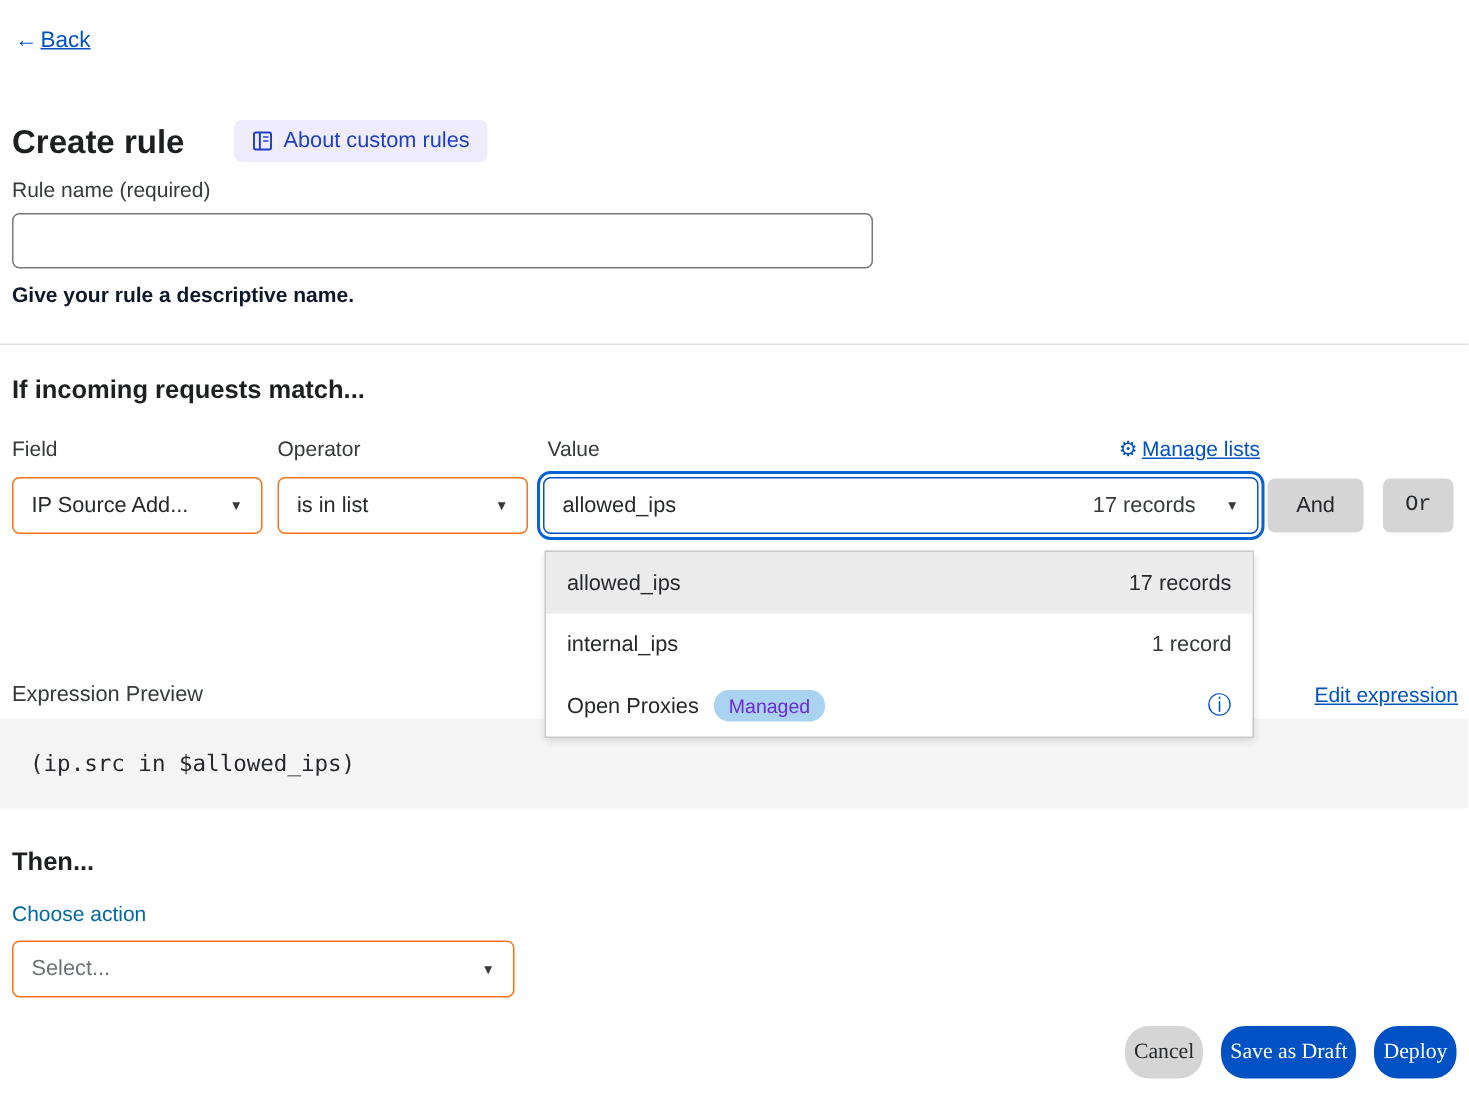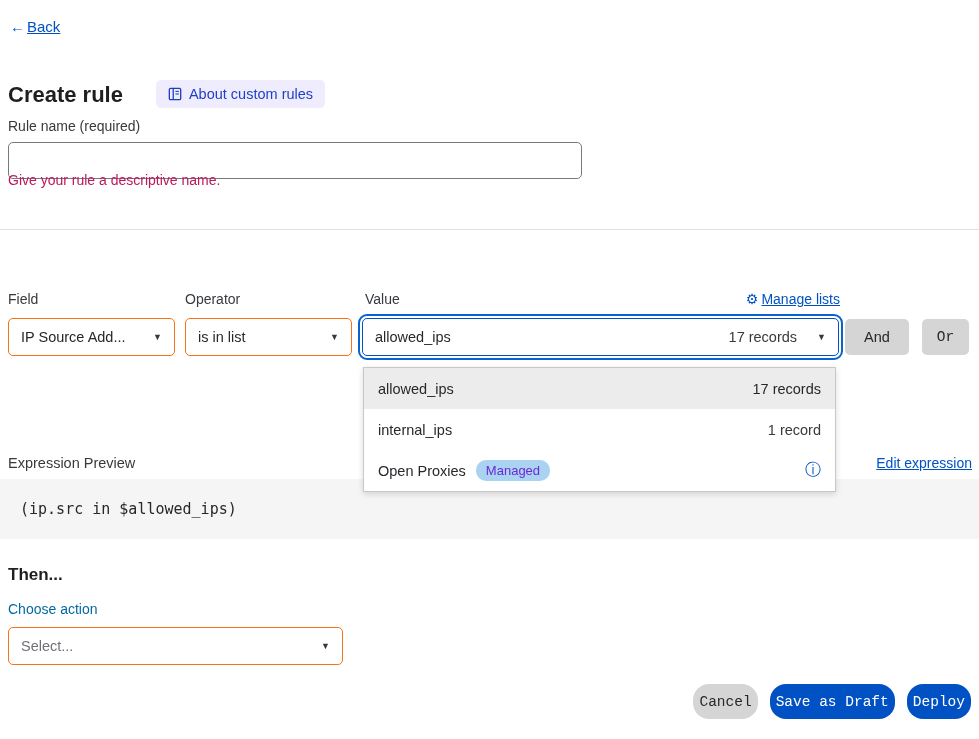--- a/index.html
+++ b/index.html
@@ -36,21 +36,21 @@
   }
   .about-badge svg { display: block; }
 
   
   .rule-name-label { position: absolute; left: 8px; top: 118px; color: #36393d; }
   .rule-name-input {
     position: absolute; left: 8px; top: 142px; width: 574px; height: 37px;
     border: 1px solid #797979; border-radius: 5px; background: #fff;
     font-family: "Liberation Sans", sans-serif; font-size: 14px; padding: 0 10px;
   }
-  .rule-name-helper { position: absolute; left: 8px; top: 172px; color: #be185d; }
+  .rule-name-helper { position: absolute; left: 8px; top: 188px; color: #0f172a; font-weight: bold; }
 
   .divider { position: absolute; left: 0; top: 229px; width: 979px; height: 0; border-top: 1px solid #e0e0e0; }
 
   
   .match-heading { position: absolute; left: 8px; top: 250px; font-size: 17px; font-weight: 700; color: #1d1f20; }
   .col-label { position: absolute; top: 291px; color: #36393d; }
   .label-field { left: 8px; }
   .label-operator { left: 185px; }
   .label-value { left: 365px; }
   .manage-lists { position: absolute; top: 291px; left: 730px; width: 110px; text-align: right; font-size: 14px; white-space: nowrap; }
@@ -114,21 +114,21 @@
 
   
   .then-heading { position: absolute; left: 8px; top: 565px; font-size: 17px; font-weight: 700; color: #1d1f20; }
   .action-label { position: absolute; left: 8px; top: 601px; color: #0369a1; }
   .select-action { top: 627px; left: 8px; width: 335px; color: #6e7177; }
 
   
   .footer { position: absolute; right: 8px; top: 684px; display: flex; gap: 12px; }
   .footer .fbtn {
     position: static; height: 35px; border: none; border-radius: 16px;
-    font-family: Liberation Mono, monospace; font-size: 14.5px;
+    font-family: Liberation Serif, serif; font-size: 14.5px;
     padding: 0 6px; cursor: pointer;
   }
   .fbtn-cancel { background: #d5d5d5; color: #26282b; }
   .fbtn-blue { background: #0051c3; color: #ffffff; }
 </style>
 </head>
 <body>
 
 <div class="page">
 
@@ -150,20 +150,21 @@
       <span>About custom rules</span>
     </a>
   </div>
 
   <div class="rule-name-label">Rule name (required)</div>
   <input class="rule-name-input" type="text" value="" style="">
   <div class="rule-name-helper">Give your rule a descriptive name.</div>
 
   <div class="divider"></div>
 
+  <div class="match-heading">If incoming requests match...</div>
 
   <div class="col-label label-field">Field</div>
   <div class="col-label label-operator">Operator</div>
   <div class="col-label label-value">Value</div>
 
   <div class="manage-lists">
     <a class="link"><span class="gear">⚙</span><span>Manage lists</span></a>
   </div>
 
   <div class="select select-field">

